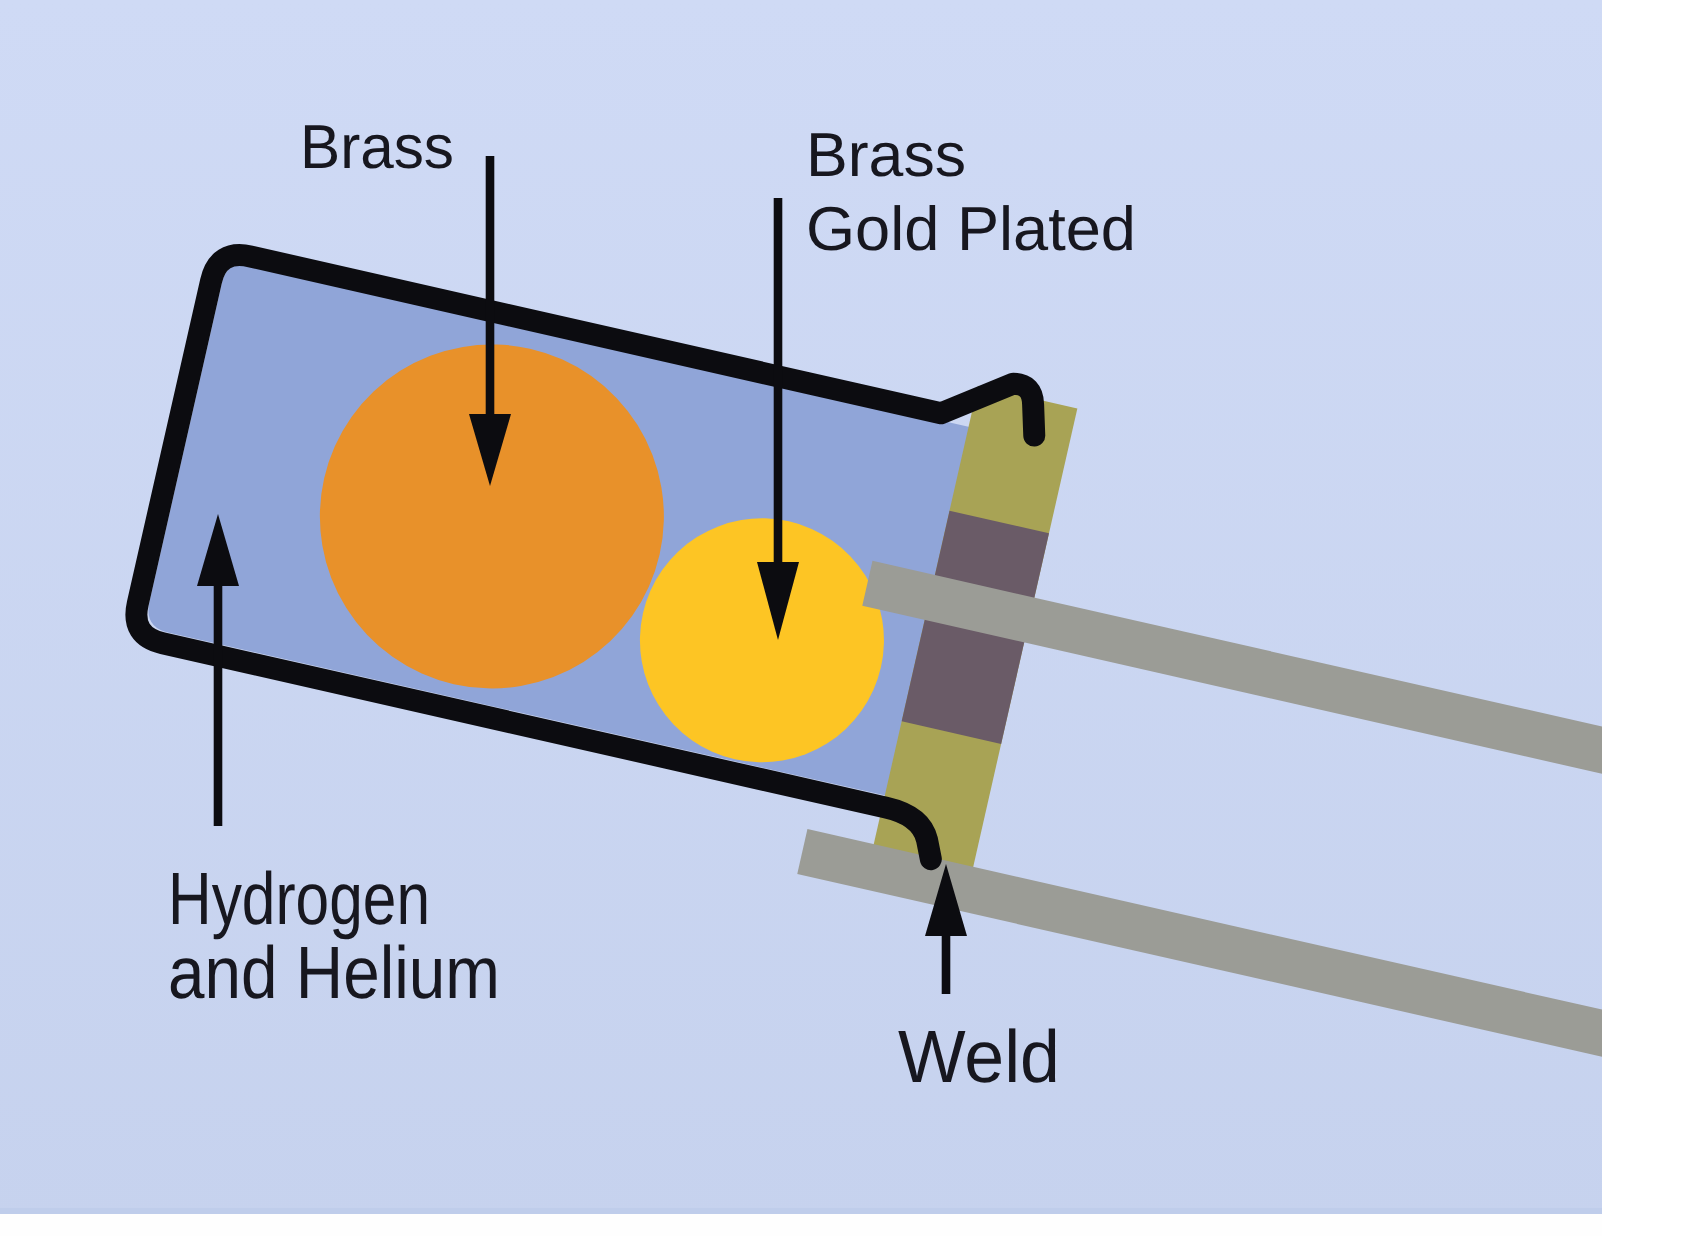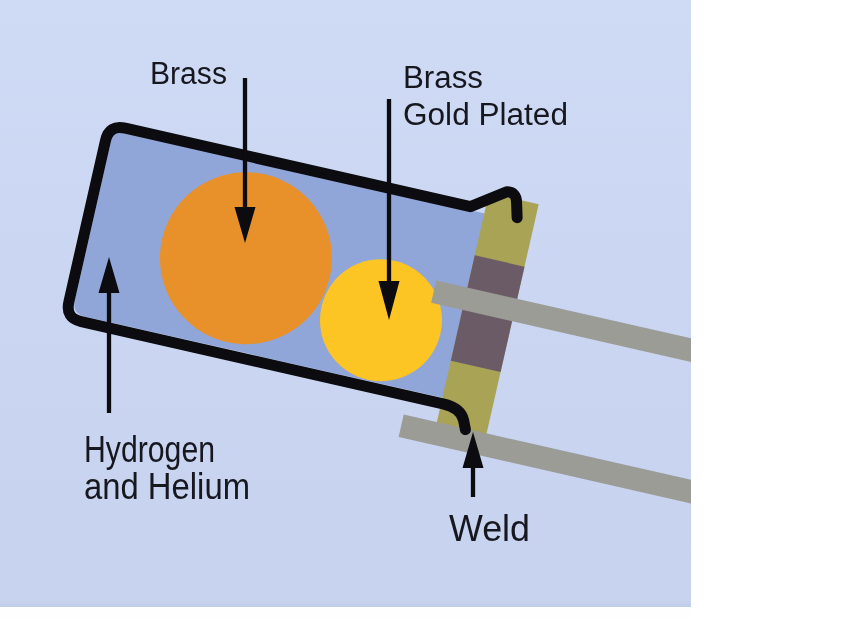--- a/index.html
+++ b/index.html
@@ -1,16 +1,16 @@
 <!DOCTYPE html>
 <html><head>
 <meta charset="utf-8">
 <style>
   html,body{margin:0;padding:0;background:#ffffff;}
-  .stage{width:691px;height:618px;overflow:hidden;position:relative;}
+  .stage{width:801px;height:618px;overflow:hidden;position:relative;}
   svg{display:block;}
   text{font-family:"Liberation Sans","DejaVu Sans",sans-serif;}
 </style>
 </head>
 <body>
 
 <div class="stage">
 <svg width="845" height="618" viewBox="0 0 845 618">
 
   <defs>

